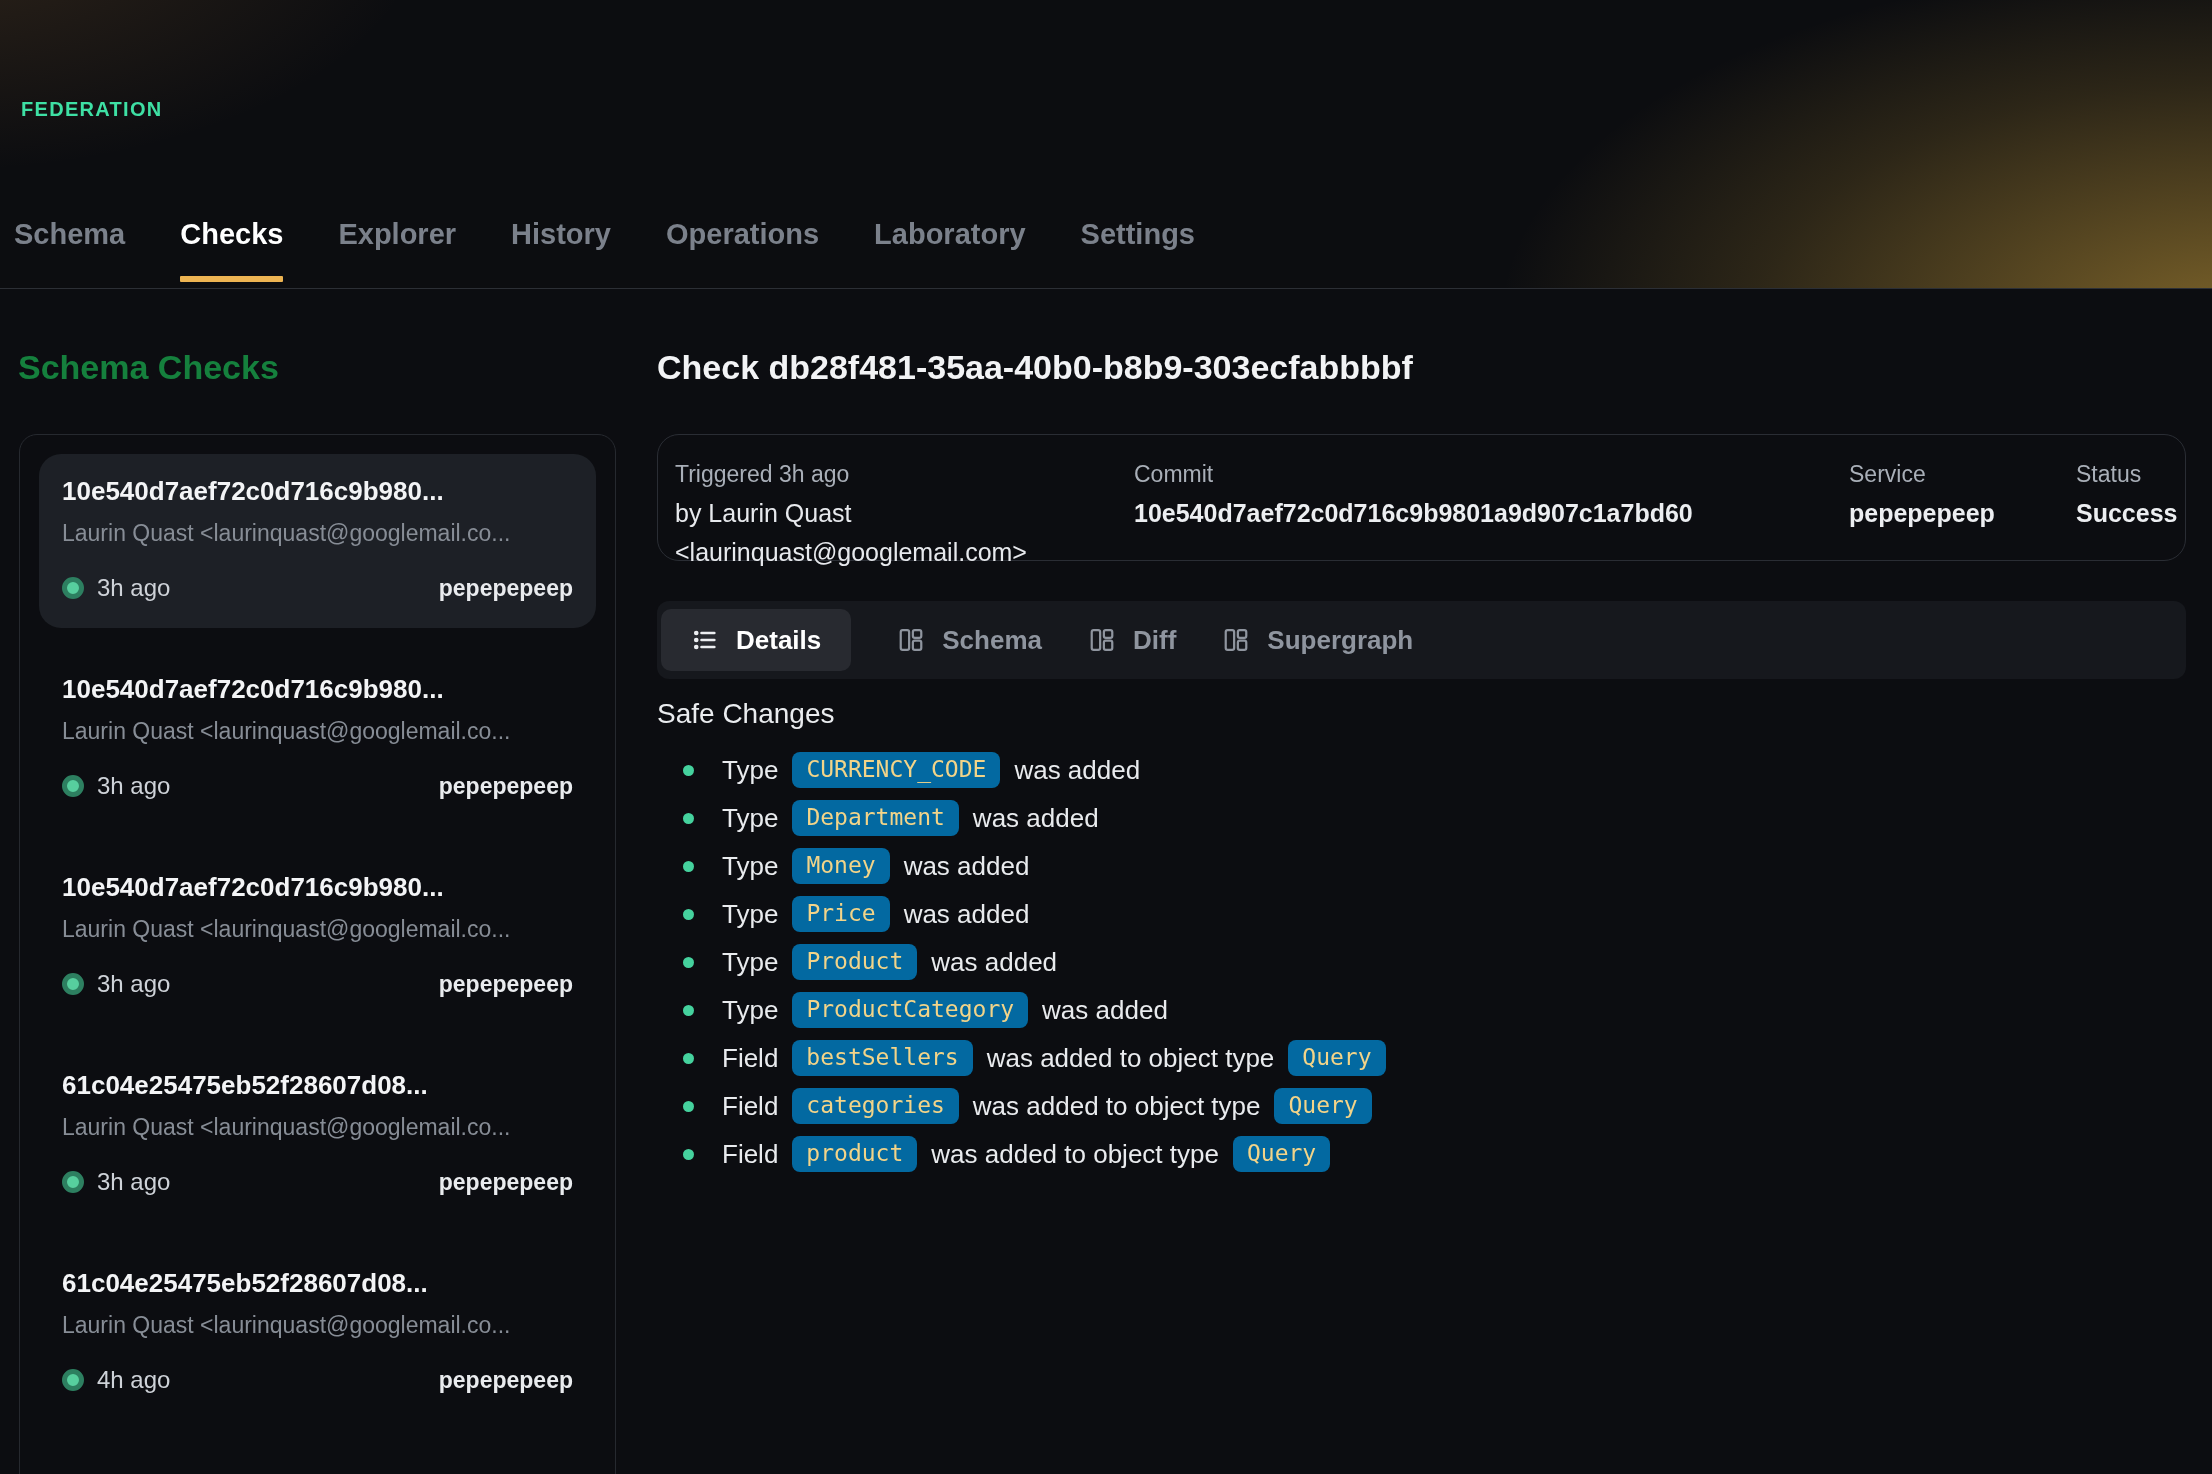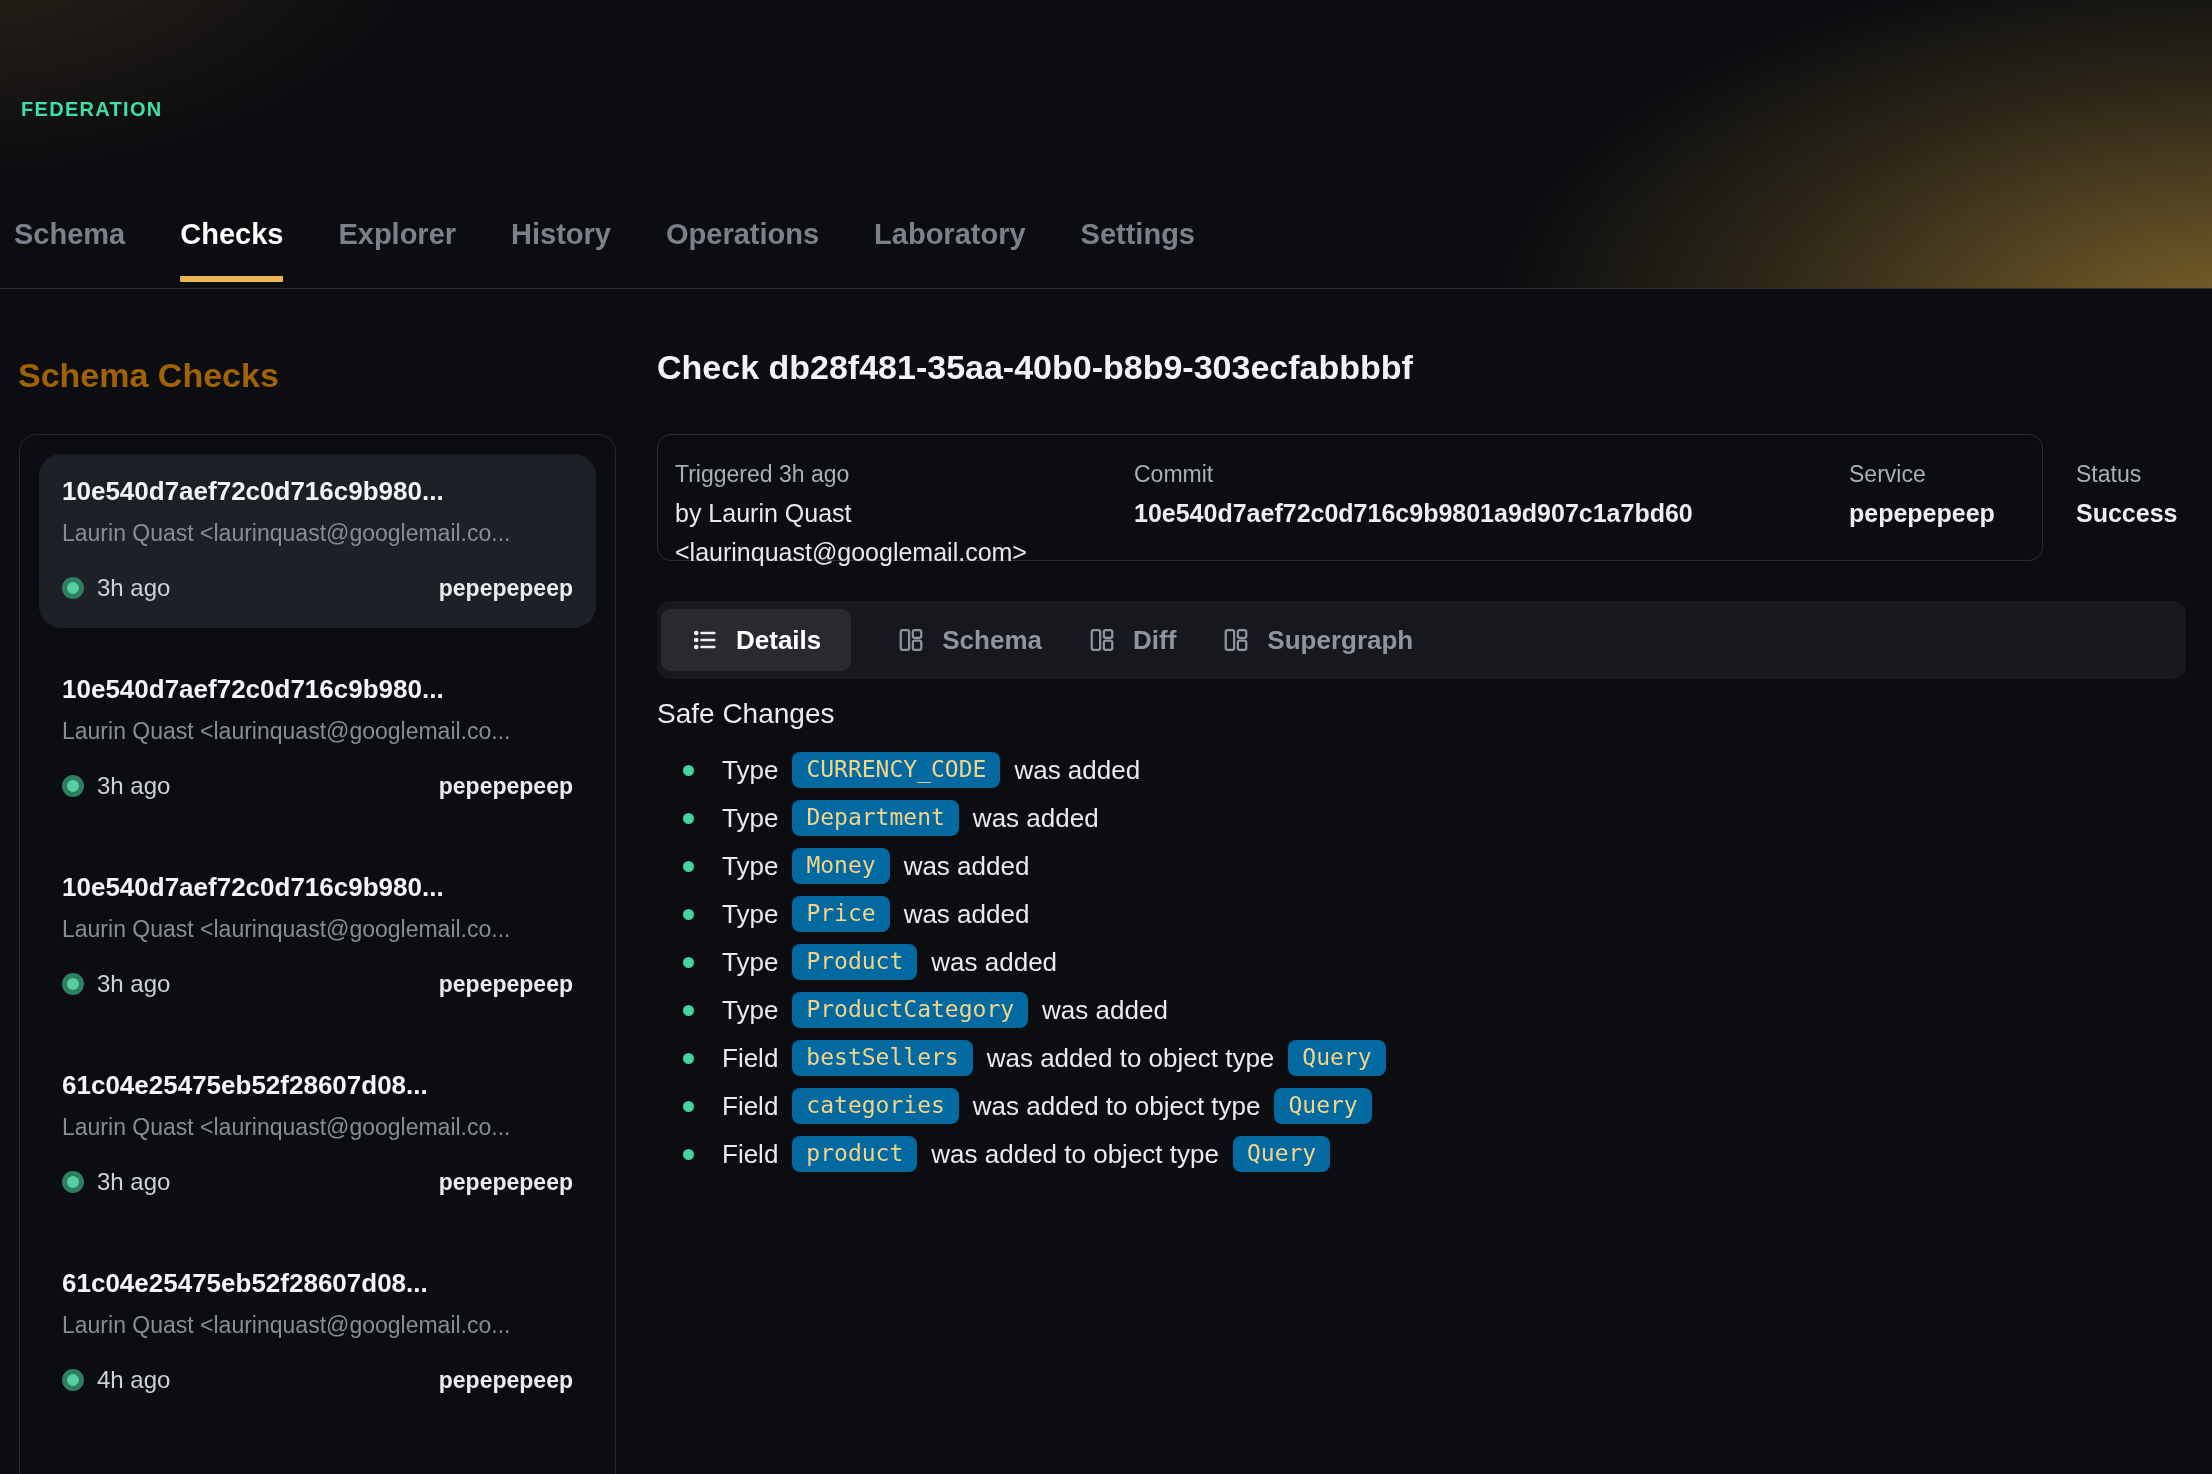--- a/index.html
+++ b/index.html
@@ -27,38 +27,38 @@
   .badge { position:absolute; left:21px; top:98px; font-size:20px; font-weight:700; letter-spacing:1.3px; color:#3ee0a4; }
   .tabs { position:absolute; left:14px; bottom:0; display:flex; gap:55px; }
   .tab { font-size:29px; font-weight:700; color:#7b818b; padding-bottom:37px; position:relative; cursor:pointer; white-space:nowrap; }
   .tab.active { color:#ffffff; }
   .tab.active::after {
     content:""; position:absolute; left:0; right:0; bottom:6px; height:6px;
     background:#edb452; border-radius:1px;
   }
 
   
-  .sidebar-title { position:absolute; left:18px; top:348px; font-size:34px; font-weight:700; color:#a16207;margin-top:8px; }
+  .sidebar-title { position:absolute; left:18px; top:348px; font-size:34px; font-weight:700; color:#15803d; }
   .check-list {
     position:absolute; left:19px; top:434px; width:597px; height:1100px;
     border:1px solid #26292f; border-radius:18px; padding:19px 19px 0 19px;
   }
   .check-item { border-radius:22px; padding:22px 23px 26px 23px; margin-bottom:24px; cursor:pointer; }
   .check-item.selected { background:#1d2026; }
   .check-hash { font-size:26px; font-weight:700; color:#f3f4f6; margin-bottom:13px; white-space:nowrap; overflow:hidden; }
   .check-author { font-size:23px; color:#878d96; margin-bottom:27px; white-space:nowrap; overflow:hidden; }
   .check-foot { display:flex; justify-content:space-between; align-items:center; }
   .check-time { display:flex; gap:13px; align-items:center; font-size:24px; color:#ced2d8; }
   .status-dot { width:22px; height:22px; border-radius:50%; background:#57cf9e; border:5px solid #2d7f60; flex:none; }
   .check-service { font-size:23px; font-weight:700; color:#e9ebee; }
 
   
   .main-title { position:absolute; left:657px; top:348px; font-size:34px; font-weight:700; color:#f2f3f5; }
 
-  .meta-box { position:absolute; left:657px; top:434px; width:1386px; height:127px; border:1px solid #2a2d34; border-radius:14px; }
+  .meta-box { position:absolute; left:657px; top:434px; width:1529px; height:127px; border:1px solid #2a2d34; border-radius:22px; }
   .meta-col { position:absolute; top:20px; line-height:39px; }
   .meta-col.c1 { left:17px; }
   .meta-col.c2 { left:476px; }
   .meta-col.c3 { left:1191px; }
   .meta-col.c4 { left:1393px;margin-left:25px; }
   .meta-label { font-size:23px; color:#a9afb8; }
   .meta-text  { font-size:25px; color:#e7e9ed; }
   .meta-value { font-size:25px; font-weight:700; color:#eceef1; white-space:nowrap; }
 
   .view-tabs {

